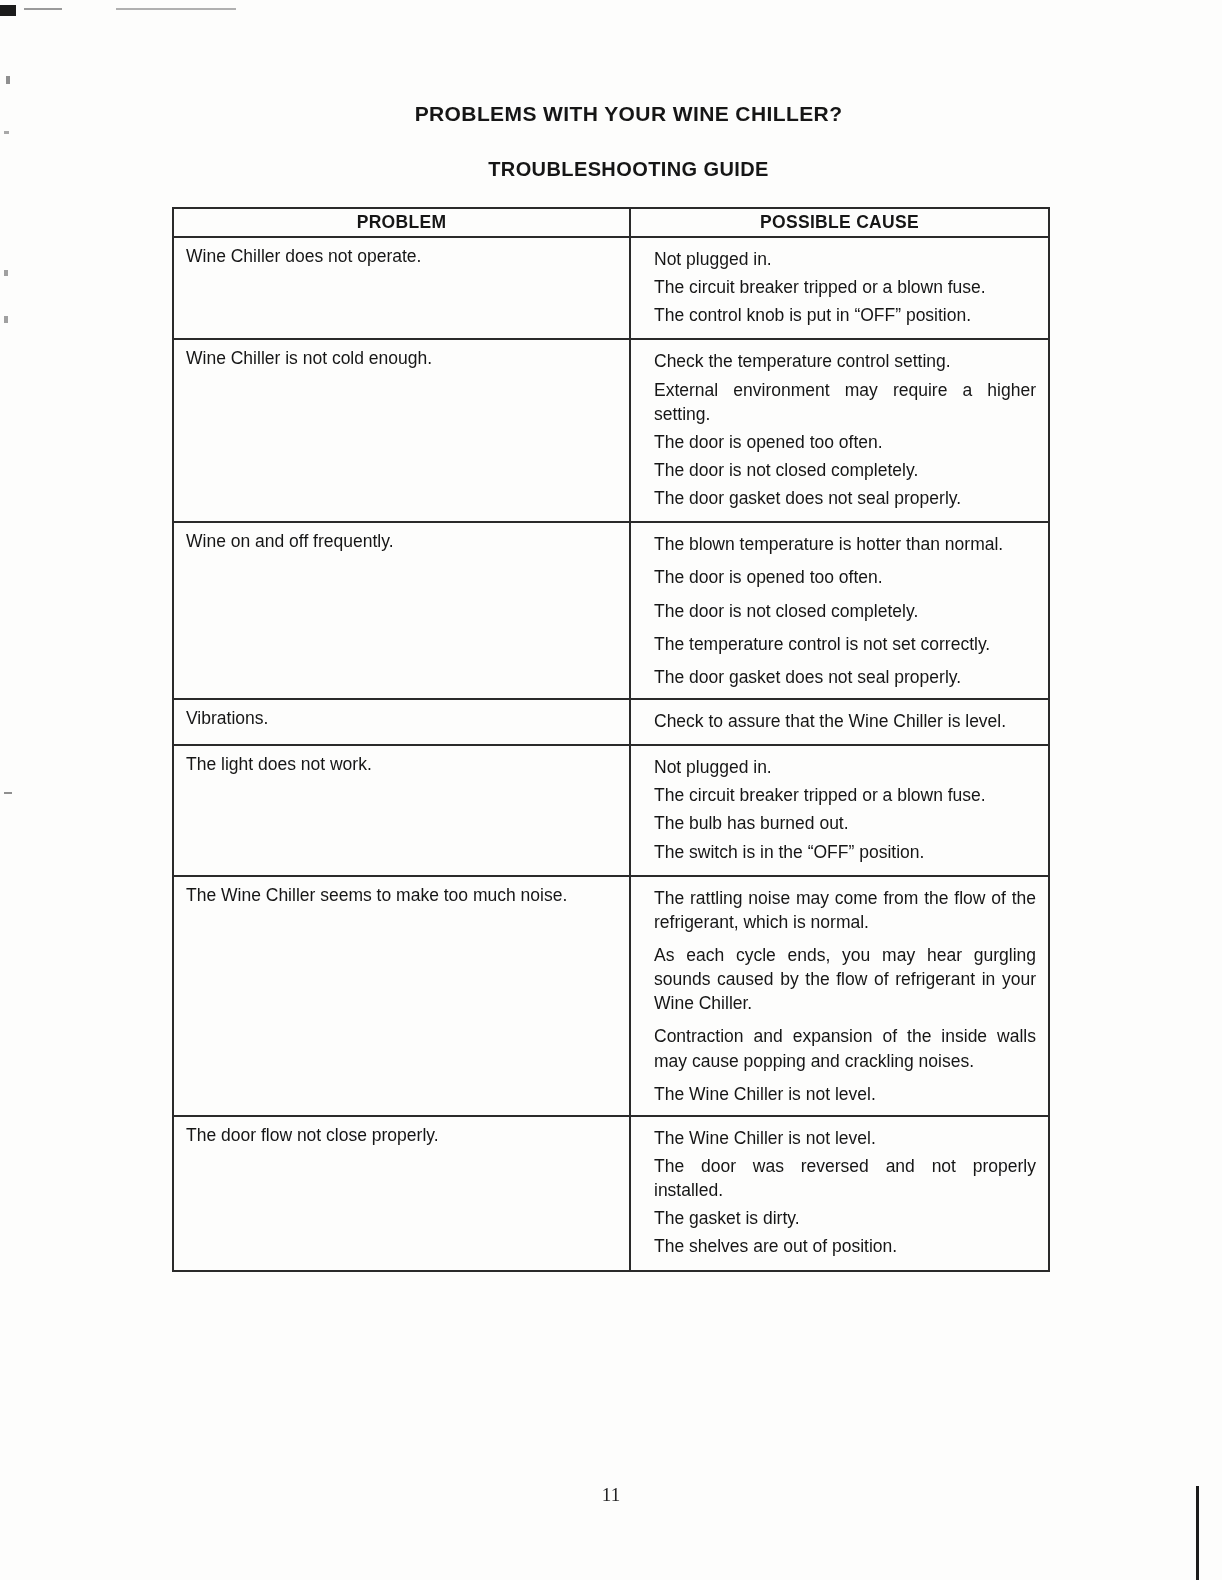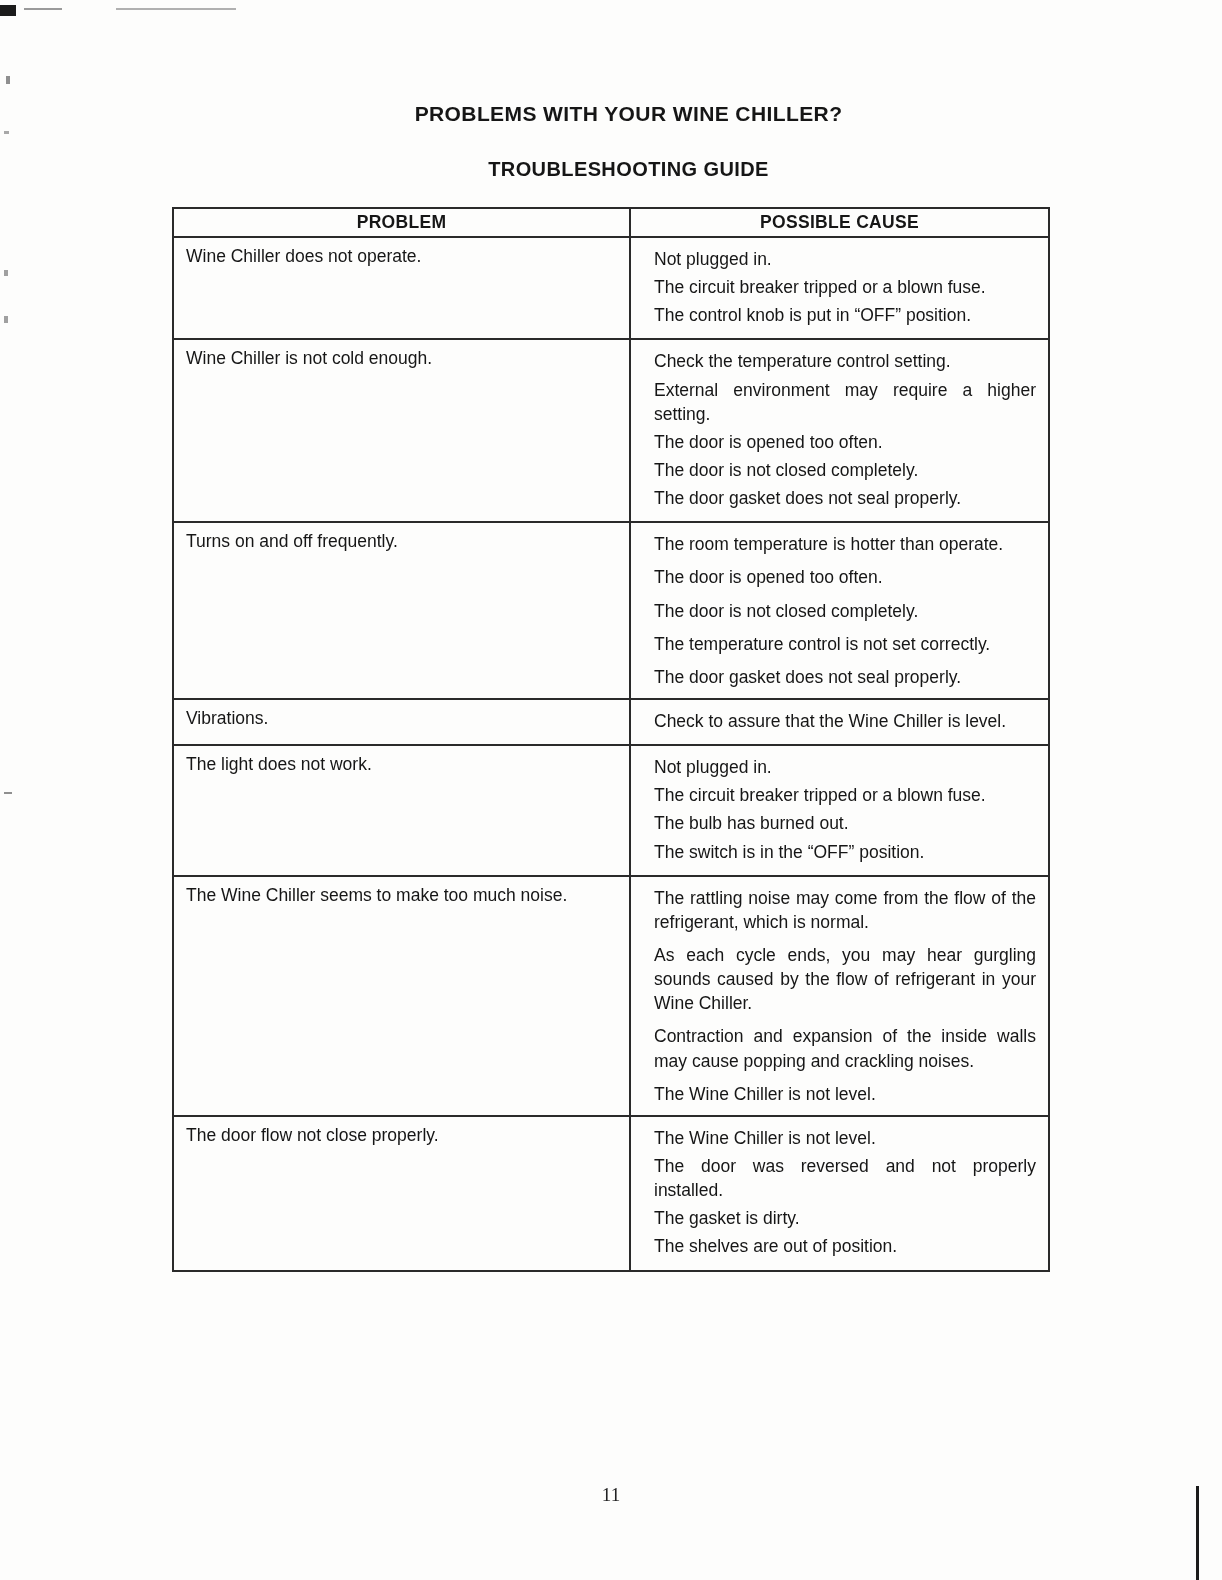--- a/index.html
+++ b/index.html
@@ -139,23 +139,23 @@
         <td class="problem">Wine Chiller is not cold enough.</td>
         <td class="cause">
           <div class="cause-line">Check the temperature control setting.</div>
           <div class="cause-line">External environment may require a higher setting.</div>
           <div class="cause-line">The door is opened too often.</div>
           <div class="cause-line">The door is not closed completely.</div>
           <div class="cause-line">The door gasket does not seal properly.</div>
         </td>
       </tr>
       <tr class="spaced">
-        <td class="problem">Turns on and off frequently.</td>
+        <td class="problem">Wine on and off frequently.</td>
         <td class="cause">
-          <div class="cause-line">The room temperature is hotter than operate.</div>
+          <div class="cause-line">The blown temperature is hotter than normal.</div>
           <div class="cause-line">The door is opened too often.</div>
           <div class="cause-line">The door is not closed completely.</div>
           <div class="cause-line">The temperature control is not set correctly.</div>
           <div class="cause-line">The door gasket does not seal properly.</div>
         </td>
       </tr>
       <tr>
         <td class="problem">Vibrations.</td>
         <td class="cause">
           <div class="cause-line">Check to assure that the Wine Chiller is level.</div>

